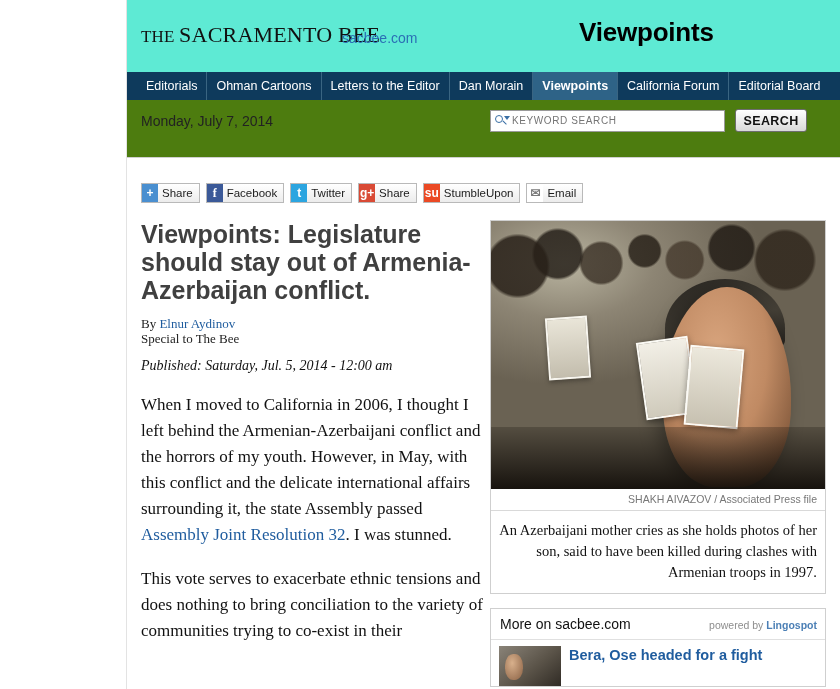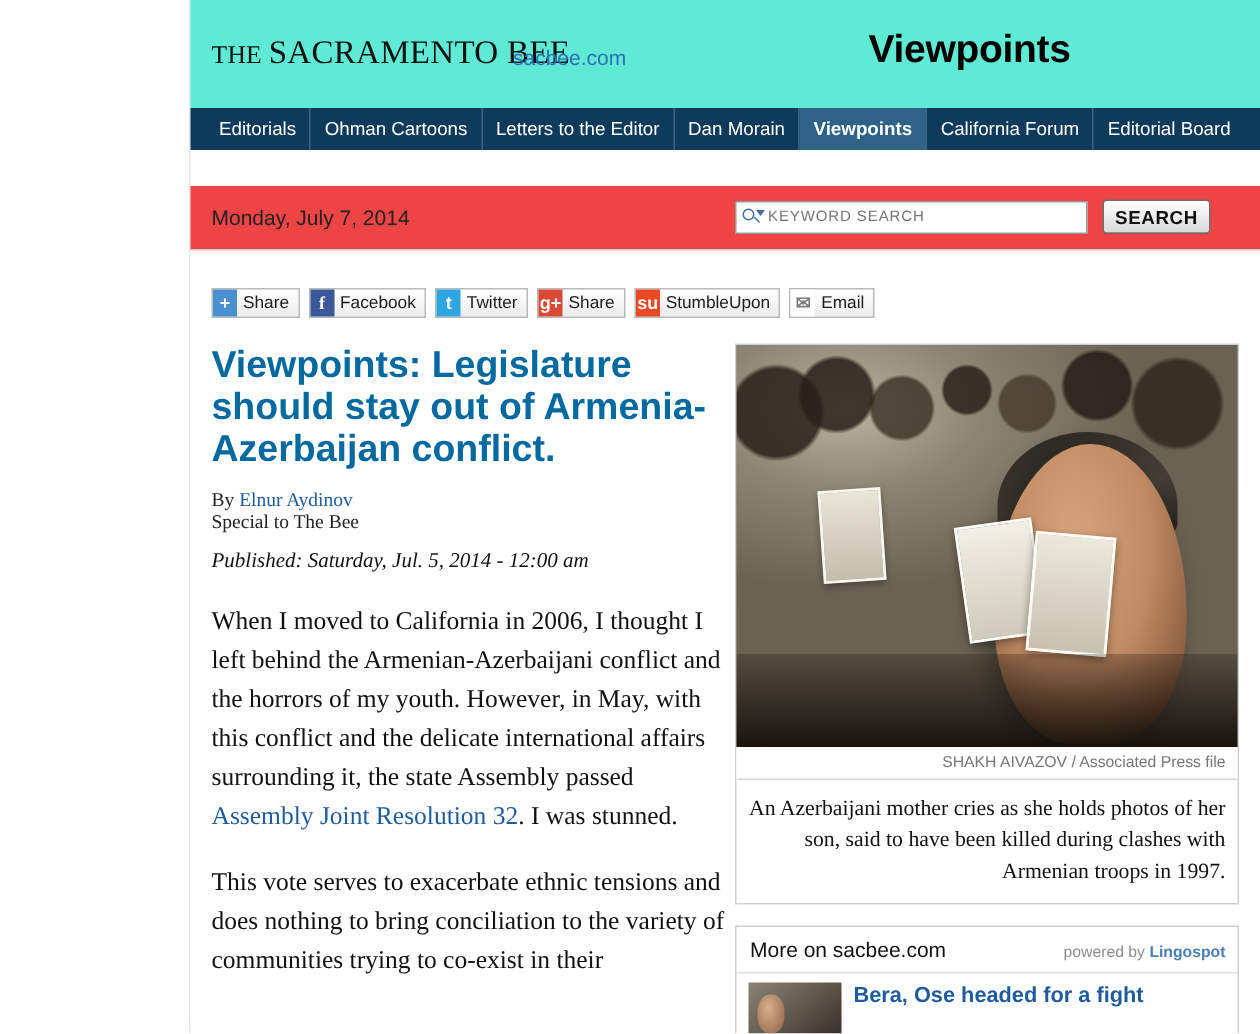--- a/index.html
+++ b/index.html
@@ -96,24 +96,23 @@
   }
   .nav-secondary li:last-child { border-right: none; }
   .nav-secondary li.active {
     background: #2e6387;
     font-weight: bold;
   }
 
   
   .subbar {
     position: relative;
-    height: 43px;
-    background: #ef4444;
+    height: 58px;
+    background: #4d7c0f;
     border-bottom: 1px solid #d0d0d0;
-    margin-top: 24px;
   }
   .date {
     position: absolute; left: 14px; top: 13px;
     font-size: 14px; color: #222;
   }
   .search-wrap {
     position: absolute; left: 363px; top: 9px;
     display: flex; align-items: center;
   }
   .search-box {
@@ -194,21 +193,21 @@
   .ic.em { background: #ffffff; color: #7a7a7a; border: none; }
   .ic.share-generic { background: #4a8fd0; }
 
   
   .article {
     position: absolute; left: 14px; top: 62px; width: 345px;
   }
   .headline {
     font-family: "Liberation Sans", sans-serif;
     font-size: 25px; line-height: 28px;
-    font-weight: bold; color: #0369a1;
+    font-weight: bold; color: #404040;
     margin: 0 0 12px 0;
   }
   .byline {
     font-family: "Liberation Serif", serif;
     font-size: 13px; color: #222; line-height: 15px;
   }
   .published {
     margin-top: 12px;
     font-family: "Liberation Serif", serif;
     font-size: 14px; color: #111; font-style: italic;

